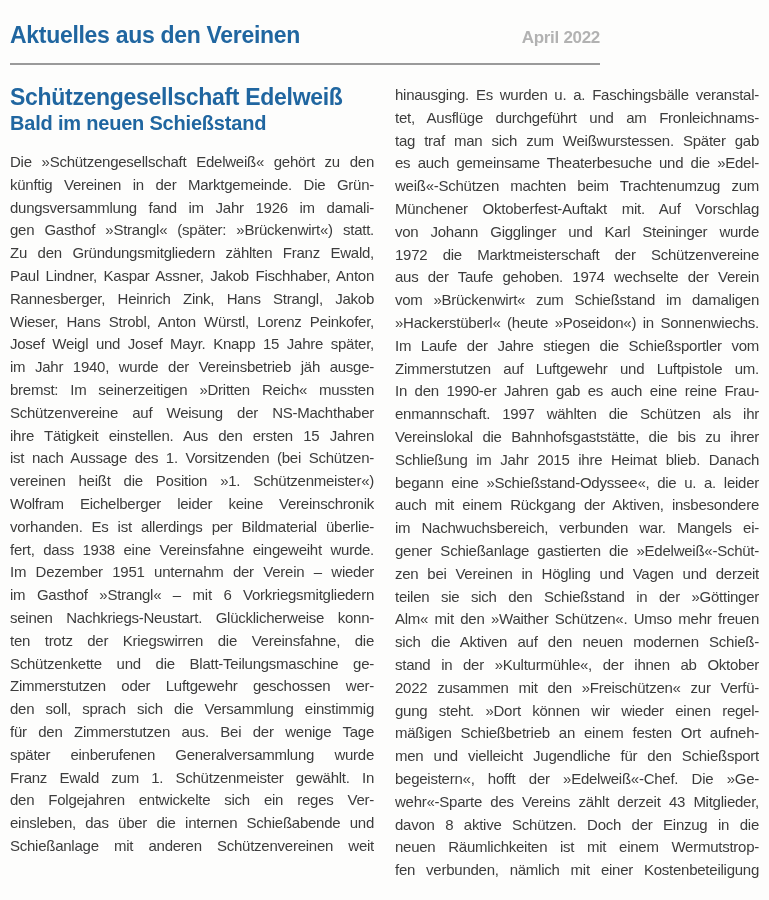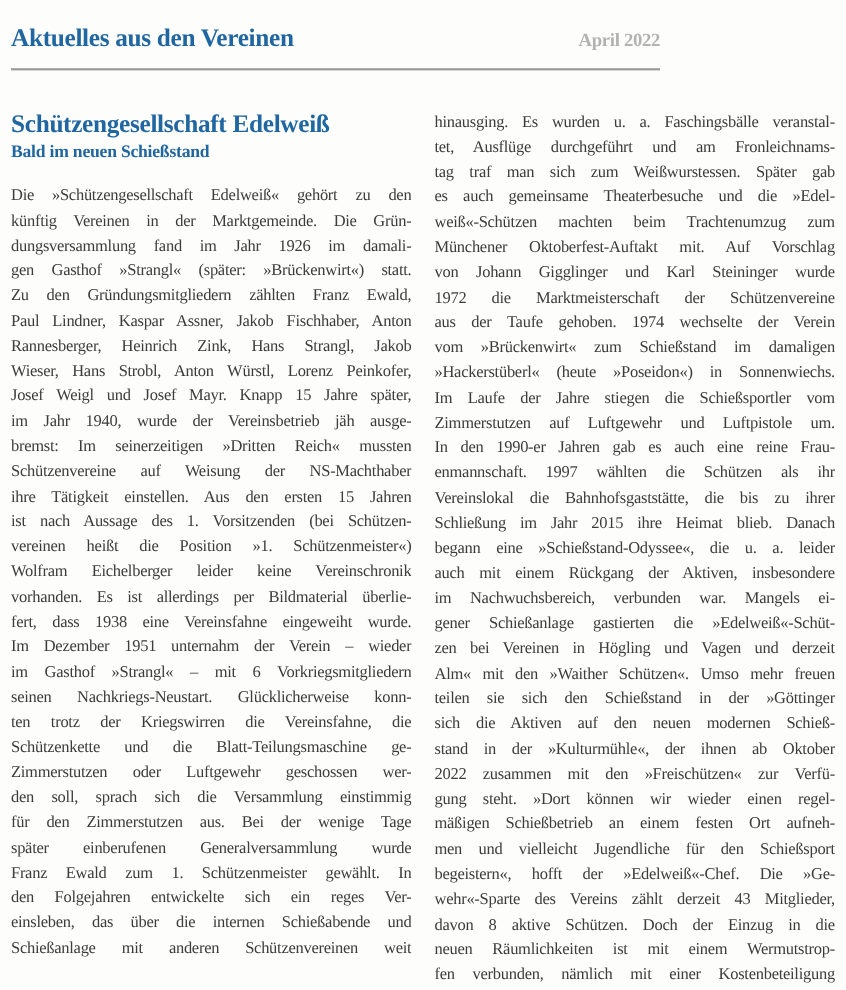--- a/index.html
+++ b/index.html
@@ -13,21 +13,20 @@
   html, body { margin: 0; padding: 0; }
   body {
     width: 769px; height: 900px;
     background: var(--page-bg);
     font-family: "Liberation Sans", "DejaVu Sans", sans-serif;
     overflow: hidden;
   }
   .page {
     width: 610px; height: 900px;
     padding: 20px 10px 0 10px;
-    font-family: Liberation Serif, serif;
   }
   .masthead {
     display: flex;
     justify-content: space-between;
     align-items: baseline;
   }
   .masthead h1 {
     margin: 0;
     font-size: 23px;
     line-height: 30px;
@@ -43,37 +42,37 @@
     color: var(--muted-gray);
   }
   .rule {
     border: none;
     border-top: 2px solid var(--rule-gray);
     margin: 10px 0 0 0;
   }
   .columns {
     display: flex;
     gap: 21px;
-    margin-top: 36px;
+    margin-top: 19px;
   }
   .col {
     width: 364px;
     flex: 0 0 364px;
   }
   .article-title {
     margin: 0 0 3px 0;
     font-size: 23px;
     line-height: 26px;
     font-weight: bold;
     letter-spacing: -0.3px;
     color: var(--accent-blue);
   }
   .article-subtitle {
     margin: 0 0 18px 0;
-    font-size: 16px;
+    font-size: 20px;
     line-height: 20px;
     font-weight: bold;
     letter-spacing: -0.2px;
     color: var(--accent-blue);
   }
   .textblock .line {
     font-size: 15px;
     line-height: 22.8px;
     height: 22.8px;
     overflow: hidden;
@@ -159,22 +158,22 @@
           <div class="line">Zimmerstutzen auf Luftgewehr und Luftpistole um.</div>
           <div class="line">In den 1990-er Jahren gab es auch eine reine Frau-</div>
           <div class="line">enmannschaft. 1997 wählten die Schützen als ihr</div>
           <div class="line">Vereinslokal die Bahnhofsgaststätte, die bis zu ihrer</div>
           <div class="line">Schließung im Jahr 2015 ihre Heimat blieb. Danach</div>
           <div class="line">begann eine »Schießstand-Odyssee«, die u. a. leider</div>
           <div class="line">auch mit einem Rückgang der Aktiven, insbesondere</div>
           <div class="line">im Nachwuchsbereich, verbunden war. Mangels ei-</div>
           <div class="line">gener Schießanlage gastierten die »Edelweiß«-Schüt-</div>
           <div class="line">zen bei Vereinen in Högling und Vagen und derzeit</div>
+          <div class="line">teilen sie sich den Schießstand in der »Göttinger</div>
           <div class="line">Alm« mit den »Waither Schützen«. Umso mehr freuen</div>
-          <div class="line">teilen sie sich den Schießstand in der »Göttinger</div>
           <div class="line">sich die Aktiven auf den neuen modernen Schieß-</div>
           <div class="line">stand in der »Kulturmühle«, der ihnen ab Oktober</div>
           <div class="line">2022 zusammen mit den »Freischützen« zur Verfü-</div>
           <div class="line">gung steht. »Dort können wir wieder einen regel-</div>
           <div class="line">mäßigen Schießbetrieb an einem festen Ort aufneh-</div>
           <div class="line">men und vielleicht Jugendliche für den Schießsport</div>
           <div class="line">begeistern«, hofft der »Edelweiß«-Chef. Die »Ge-</div>
           <div class="line">wehr«-Sparte des Vereins zählt derzeit 43 Mitglieder,</div>
           <div class="line">davon 8 aktive Schützen. Doch der Einzug in die</div>
           <div class="line">neuen Räumlichkeiten ist mit einem Wermutstrop-</div>

